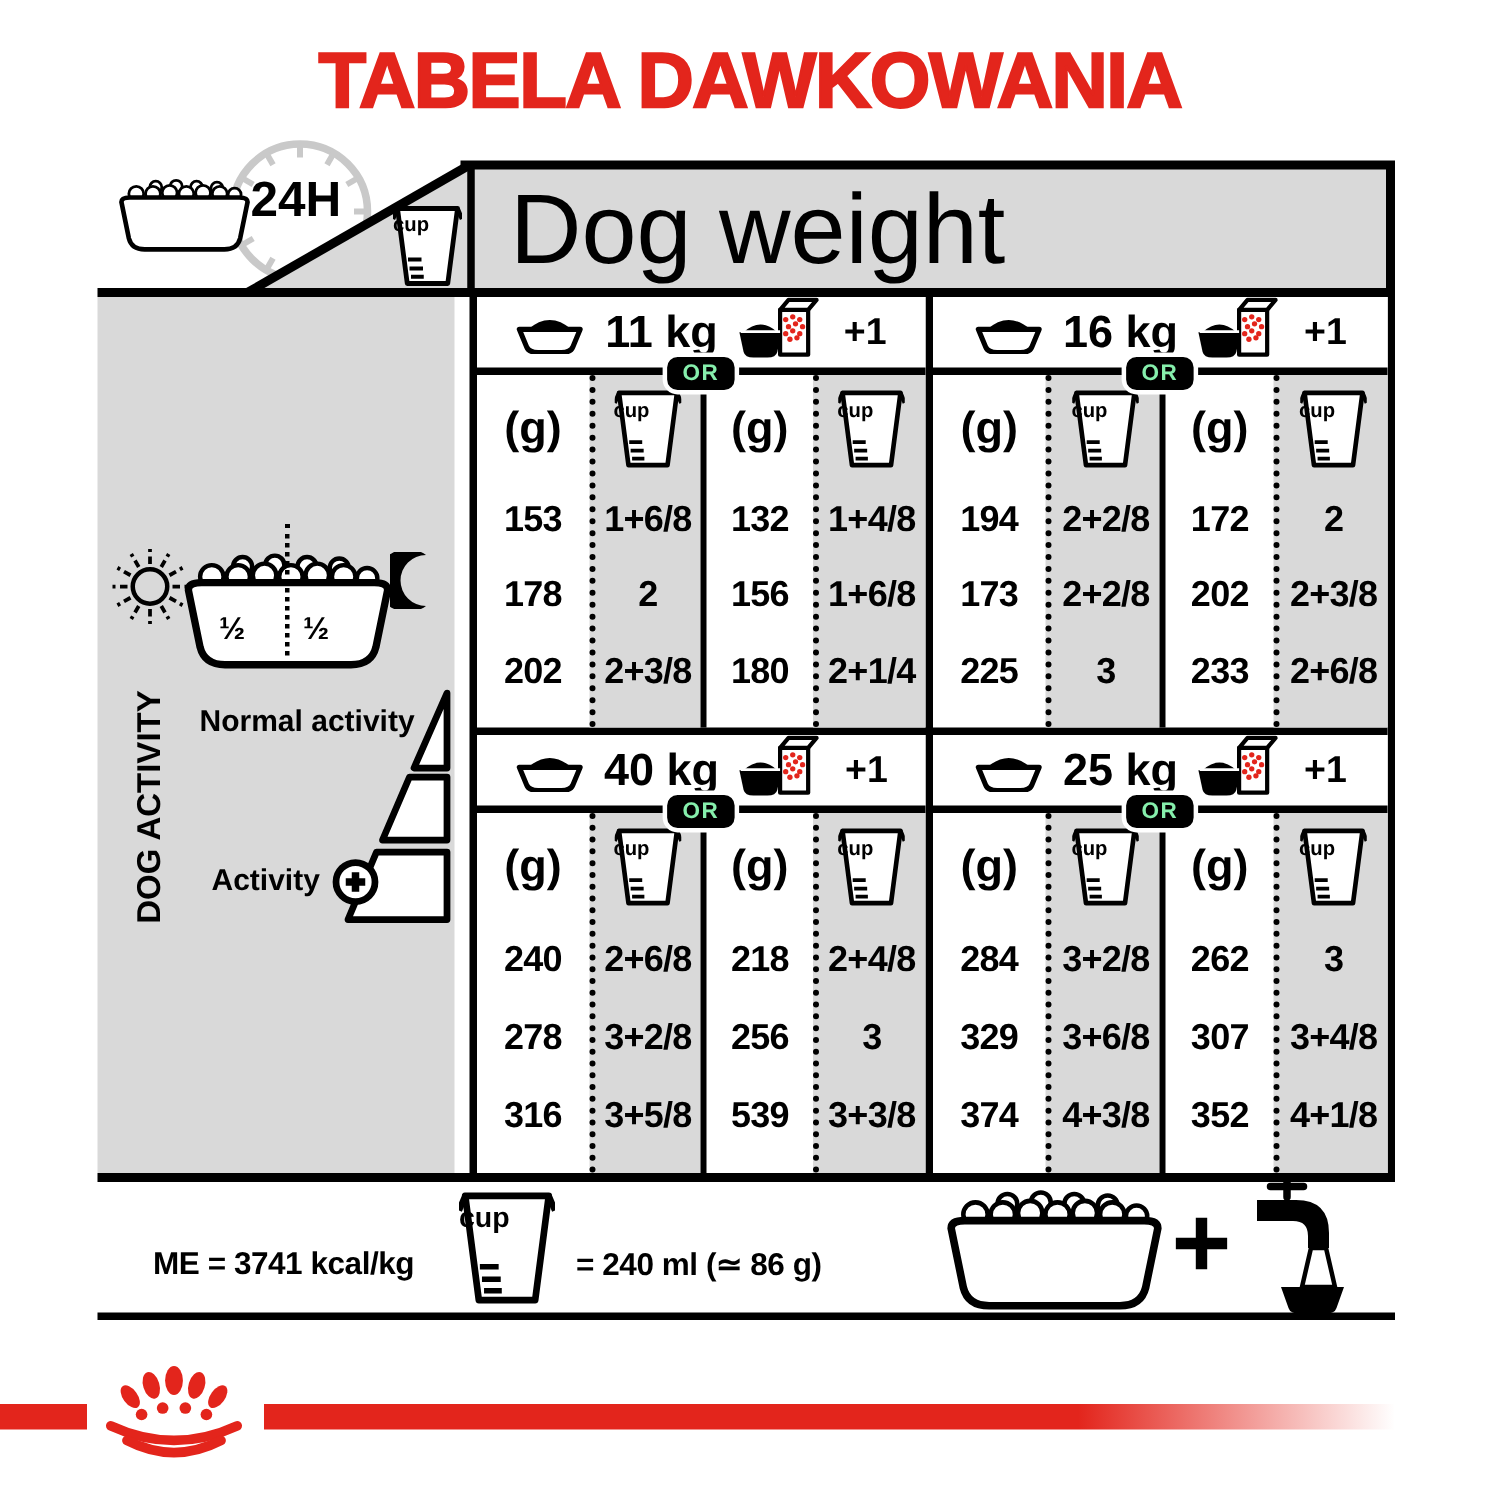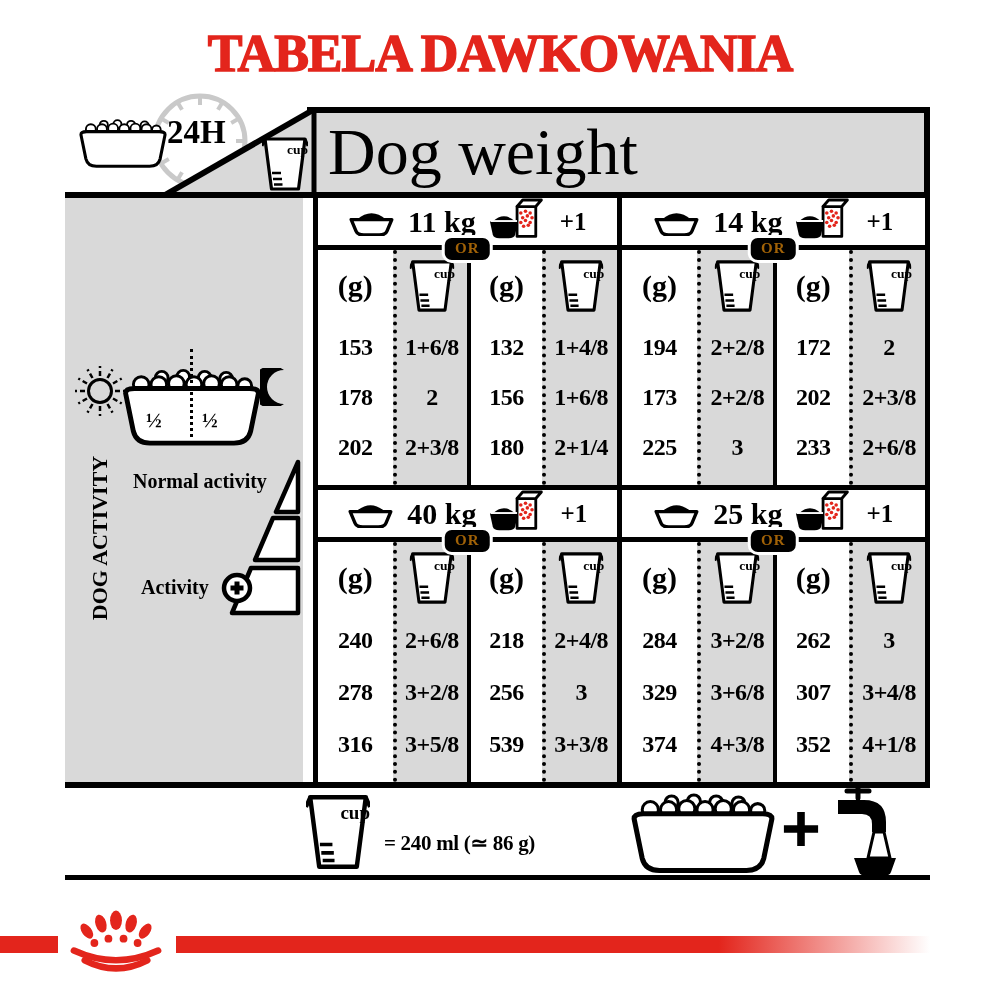--- a/index.html
+++ b/index.html
@@ -1,43 +1,43 @@
 <!DOCTYPE html>
 <html><head>
 <meta charset="utf-8">
 <style>
   html,body{margin:0;padding:0;background:#fff;}
   .page{position:relative;width:1000px;height:1000px;background:#fff;overflow:hidden;
-        font-family:Liberation Serif, serif;color:#000;border-radius:14px;}
+        font-family:Liberation Sans, sans-serif;color:#000;}
   .abs{position:absolute;}
   .hline{position:absolute;background:#000;}
   .title{left:0;right:0;top:24px;text-align:center;font-size:52px;font-weight:700;
          letter-spacing:-1px;color:#e3251c;-webkit-text-stroke:1.5px #e3251c;white-space:nowrap;}
   .t24{left:167px;top:114px;font-size:33px;font-weight:700;}
-  .dogweight{left:328px;top:114px;font-size:66px;font-weight:400;letter-spacing:0;}
-  .cup-label{position:absolute;text-align:right;font-weight:700;}
+  .dogweight{left:340px;top:114px;font-size:66px;font-weight:400;letter-spacing:0;}
+  .cup-label{position:absolute;text-align:left;font-weight:700;}
   .sidebar{left:65px;top:198px;width:238px;height:584px;background:#d9d9d9;}
   .vlabel{left:60px;top:455px;width:80px;height:165px;display:flex;align-items:center;justify-content:center;}
   .vlabel span{transform:rotate(-90deg);white-space:nowrap;font-size:22px;font-weight:700;letter-spacing:0;}
   .side-text{font-size:20px;font-weight:700;white-space:nowrap;}
   .half{font-size:21px;font-weight:700;}
   .dotline{position:absolute;border-left:3px dotted #000;width:0;}
   
   .dose-table{left:313px;top:198px;width:617px;height:584px;box-sizing:border-box;
               border-left:5px solid #000;border-right:5px solid #000;
               display:grid;grid-template-columns:1fr 1fr;grid-template-rows:1fr 1fr;}
   .quad{position:relative;display:flex;flex-direction:column;box-sizing:border-box;background:#fff;}
   .quad.qleft{border-right:5px solid #000;}
   .quad.qtop{border-bottom:5px solid #000;}
   .q-header{position:relative;flex:0 0 47px;border-bottom:5px solid #000;background:#fff;
             display:flex;align-items:center;justify-content:center;gap:13px;z-index:2;}
   .kg{font-size:30px;font-weight:700;white-space:nowrap;}
   .plus1{font-size:25px;font-weight:700;}
   .or-pill{position:absolute;left:50%;bottom:-18px;transform:translateX(-50%);
-           background:#000;color:#a16207;font-size:15px;font-weight:700;letter-spacing:1px;
+           background:#000;color:#86efac;font-size:15px;font-weight:700;letter-spacing:1px;
            padding:2px 10px 3px;border-radius:10px;border:3px solid #fff;z-index:5;}
   .q-body{flex:1;display:grid;grid-template-columns:repeat(4,1fr);}
   .col{display:grid;grid-template-rows:72px 1fr 1fr 1fr;padding-bottom:12px;box-sizing:border-box;min-width:0;}
   .cup-col{background:#d9d9d9;border-left:4px dotted #000;}
   .sep{border-left:4px solid #000;}
   .col-head{display:flex;align-items:center;justify-content:center;font-size:30px;font-weight:700;}
   .cell{display:flex;align-items:center;justify-content:center;font-size:24px;font-weight:700;
         letter-spacing:-0.5px;white-space:nowrap;}
   .cup-wrap{position:relative;width:46px;height:54px;margin:auto;}
   .cup-wrap .cup-label{top:7px;left:0;right:0;font-size:13.5px;}
@@ -243,21 +243,21 @@
           <div class="cell">2+1/4</div>
         </div>
       </div>
     </div>
 
     <div class="quad qtop">
       <div class="q-header">
         <svg width="47" height="29" viewBox="0 0 48 30">
             <use href="#sym-bowl-sm"></use>
           </svg>
-        <span class="kg">14 kg</span>
+        <span class="kg">16 kg</span>
         <svg width="58" height="47" viewBox="0 0 62 50">
             <use href="#sym-bag"></use>
           </svg>
         <span class="plus1">+1</span>
         <div class="or-pill"><span>OR</span></div>
       </div>
       <div class="q-body">
         <div class="col">
           <div class="col-head">(g)</div>
           <div class="cell">194</div>
@@ -402,20 +402,21 @@
           </div>
           <div class="cell">3</div>
           <div class="cell">3+4/8</div>
           <div class="cell">4+1/8</div>
         </div>
       </div>
     </div>
   </div>
 
   <div class="hline" style="left:65px;top:782px;width:865px;height:6px"></div>
+  <span class="abs footer-text" style="left:102px;top:831px">ME = 3741 kcal/kg</span>
   <svg class="abs" style="left:306px;top:792px" width="64" height="80" viewBox="0 0 46 56">
       <use href="#sym-cup"></use>
     </svg>
   <span class="cup-label" style="left:306px;top:802px;width:64px;font-size:19px">cup</span>
   <span class="abs footer-text" style="left:384px;top:831px">= 240 ml (≃ 86 g)</span>
   <svg class="abs" style="left:626px;top:790px" width="154" height="88" viewBox="0 0 152 86">
       <use href="#sym-bowl"></use>
     </svg>
   <svg class="abs" style="left:782px;top:810px" width="38" height="38" viewBox="0 0 40 40">
     <path d="M16,2 h8 v14 h14 v8 h-14 v14 h-8 v-14 h-14 v-8 h14 z" fill="#000"></path>

